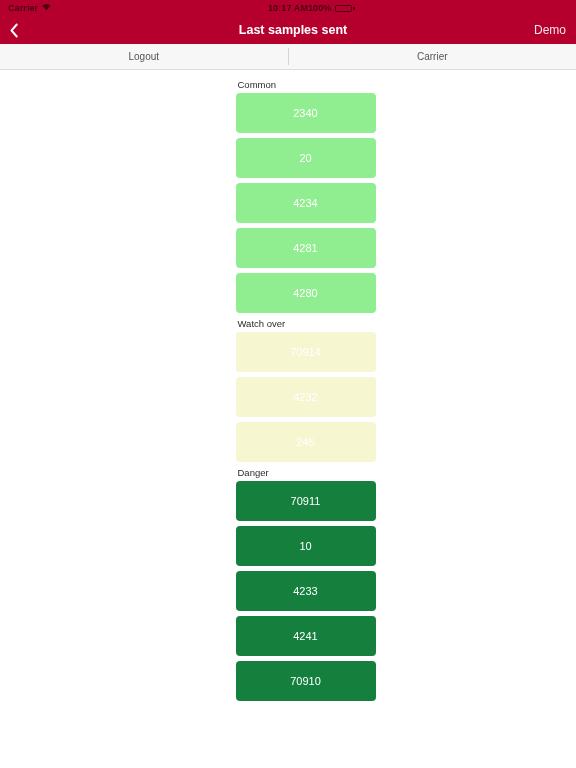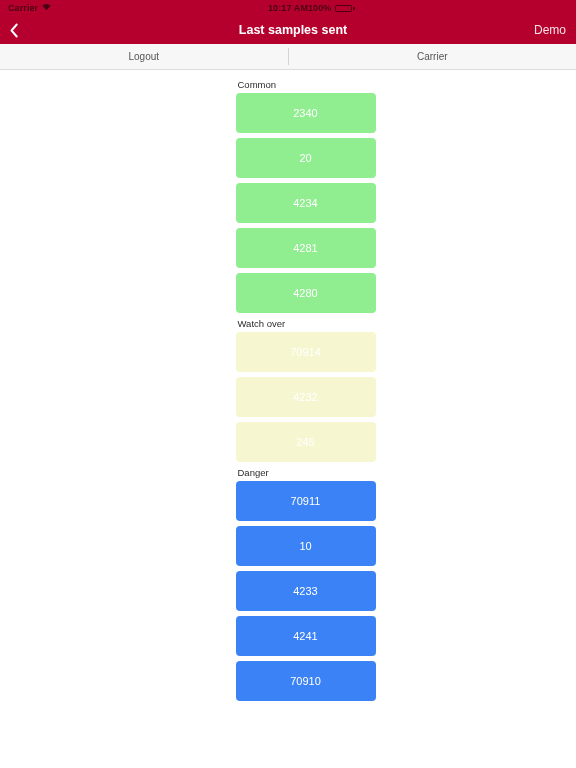--- a/index.html
+++ b/index.html
@@ -175,21 +175,21 @@
     display: flex;
     align-items: center;
     justify-content: center;
     color: #ffffff;
     font-size: 11px;
     cursor: pointer;
     user-select: none;
   }
   .card.common { background: #90EE90; }
   .card.watch  { background: #F6F7D0; }
-  .card.danger { background: #3b82f6; }
+  .card.danger { background: #15803d; }
 </style>
 </head>
 <body>
 
 <div class="screen">
 
   <div class="status-bar">
     <div class="status-left">
       <span>Carrier</span>
       <span class="wifi-icon">

